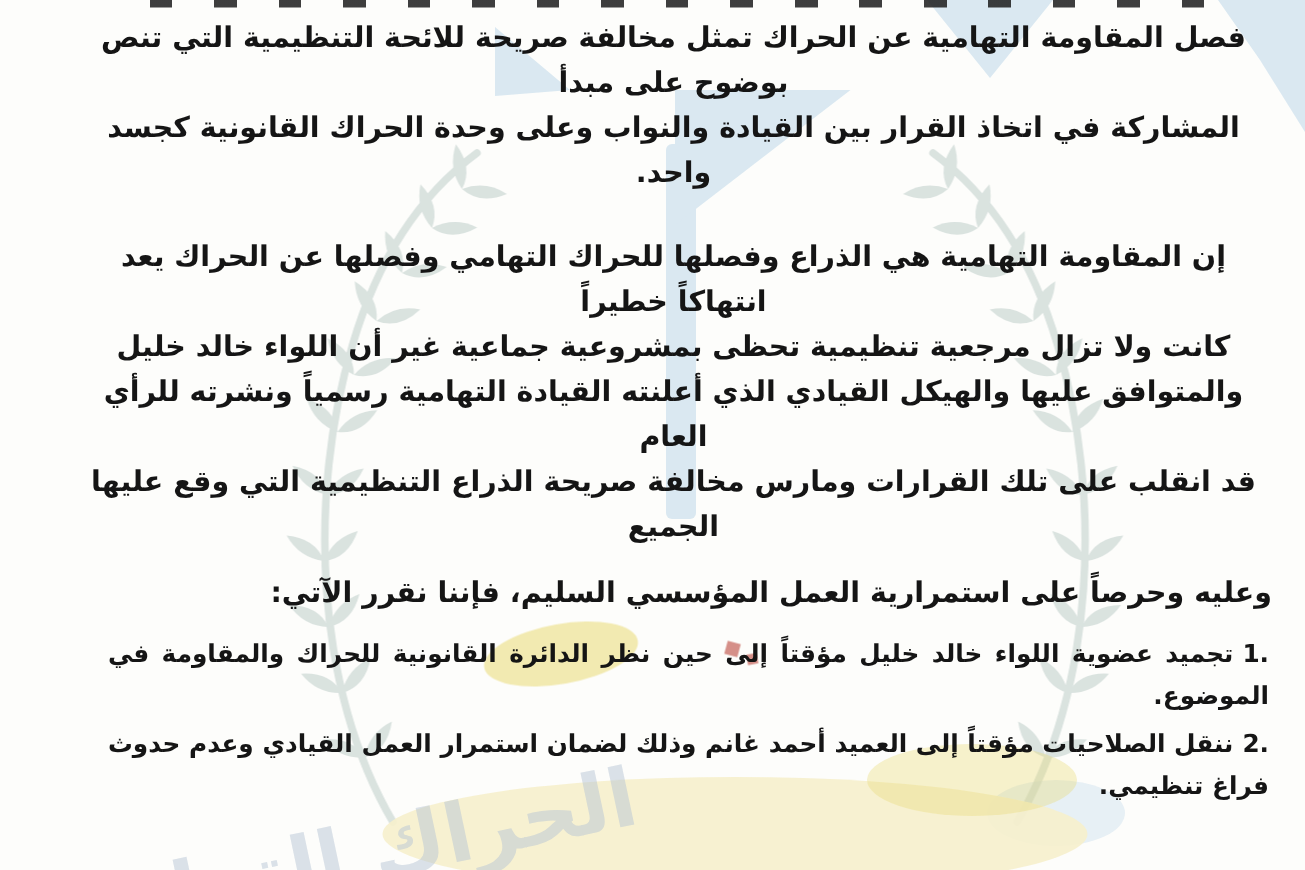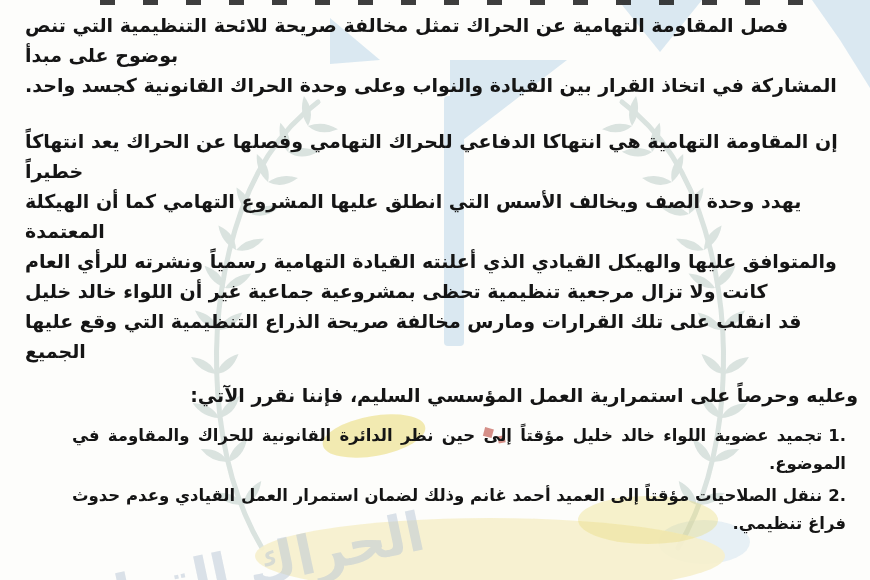--- a/index.html
+++ b/index.html
@@ -22,27 +22,27 @@
   .page{position:relative;width:870px;height:580px;overflow:hidden;}
   .watermark{position:absolute;inset:0;z-index:0;pointer-events:none;}
   .content{position:relative;z-index:1;direction:rtl;font-weight:700;}
 
   .clipped-remnant{
     position:absolute;top:0;left:100px;right:55px;height:5px;
     background:repeating-linear-gradient(90deg,#1c1c1c 0 15px,transparent 15px 43px);
     opacity:.85;
   }
 
-  .para{font-size:19px;line-height:30px;text-align:left;padding:0 25px;}
+  .para{font-size:19px;line-height:30px;text-align:center;padding:0 25px;margin-left:28px;}
   .para1{margin-top:10px;}
   .para2{margin-top:26px;}
 
   .decision{
     font-size:19px;line-height:30px;text-align:right;
-    padding:0 12px;margin-top:14px;
+    padding:0 22px;margin-top:14px;
   }
 
   .list{margin-top:12px;font-size:16.5px;line-height:28px;padding:0 24px 0 72px;}
   .li{margin-bottom:4px;}
   .li-line.first{text-align:justify;text-align-last:justify;}
   .li-line.first.single{text-align-last:right;}
   .num{direction:ltr;unicode-bidi:bidi-override;display:inline-block;margin-left:6px;}
 
   svg text.callig{
     font-family:"DejaVu Sans",sans-serif;font-weight:700;
@@ -117,24 +117,23 @@
   <div class="clipped-remnant"></div>
 
   <div class="content">
 
     <div class="para para1">
       <div>فصل المقاومة التهامية عن الحراك تمثل مخالفة صريحة للائحة التنظيمية التي تنص بوضوح على مبدأ</div>
       <div>المشاركة في اتخاذ القرار بين القيادة والنواب وعلى وحدة الحراك القانونية كجسد واحد.</div>
     </div>
 
     <div class="para para2">
-      <div>إن المقاومة التهامية هي انتهاكا الدفاعي للحراك التهامي وفصلها عن الحراك يعد انتهاكاً خطيراً</div>
-      <div>يهدد وحدة الصف ويخالف الأسس التي انطلق عليها المشروع التهامي كما أن الهيكلة المعتمدة</div>
+      <div>إن المقاومة التهامية هي الذراع وفصلها للحراك التهامي وفصلها عن الحراك يعد انتهاكاً خطيراً</div>
+      <div>كانت ولا تزال مرجعية تنظيمية تحظى بمشروعية جماعية غير أن اللواء خالد خليل</div>
       <div>والمتوافق عليها والهيكل القيادي الذي أعلنته القيادة التهامية رسمياً ونشرته للرأي العام</div>
-      <div>كانت ولا تزال مرجعية تنظيمية تحظى بمشروعية جماعية غير أن اللواء خالد خليل</div>
       <div>قد انقلب على تلك القرارات ومارس مخالفة صريحة الذراع التنظيمية التي وقع عليها الجميع</div>
     </div>
 
     <div class="decision">وعليه وحرصاً على استمرارية العمل المؤسسي السليم، فإننا نقرر الآتي:</div>
 
     <div class="list">
 
       <div class="li">
         <div class="li-line first single">
           <span class="num">1.</span><span>تجميد عضوية اللواء خالد خليل مؤقتاً إلى حين نظر الدائرة القانونية للحراك والمقاومة في الموضوع.</span>

